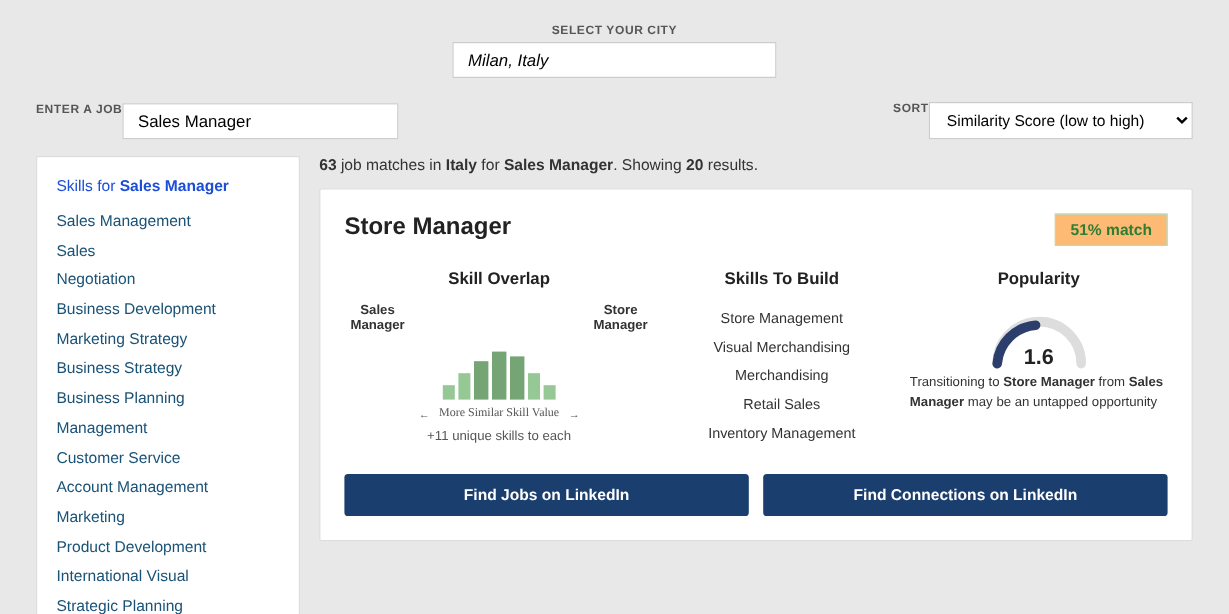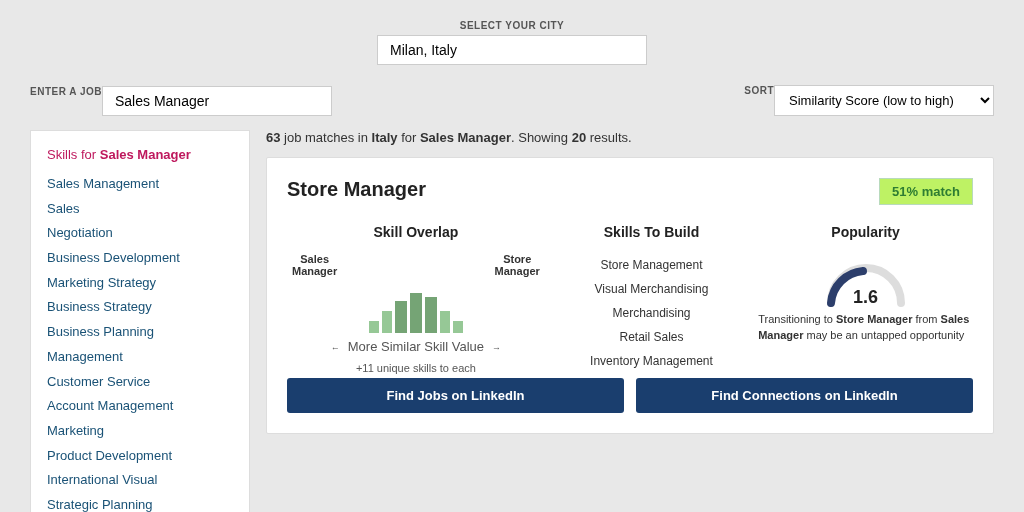--- a/index.html
+++ b/index.html
@@ -31,20 +31,21 @@
       margin-bottom: 4px;
       text-transform: uppercase;
     }
     .city-input {
       border: 1px solid #ccc;
       padding: 6px 12px;
       width: 270px;
       font-size: 14px;
       background: white;
       outline: none;
+      font-style: italic;
     }
     .job-sort-row {
       display: flex;
       justify-content: space-between;
       align-items: flex-end;
       margin-bottom: 14px;
     }
     .job-section {
       display: flex;
     }
@@ -94,21 +95,21 @@
       width: 220px;
       min-width: 220px;
       padding: 16px;
       border: 1px solid #ddd;
       flex-shrink: 0;
     }
     .sidebar-title {
       font-size: 13px;
       font-weight: normal;
       margin-bottom: 10px;
-      color: #be185d;
+      color: #1d4ed8;
     }
     .sidebar-title strong {
       font-weight: bold;
     }
     .skill-item {
       color: #1a5276;
       font-size: 13px;
       line-height: 1.9;
       cursor: pointer;
     }
@@ -134,21 +135,21 @@
       justify-content: space-between;
       align-items: flex-start;
       margin-bottom: 18px;
     }
     .card-title {
       font-size: 20px;
       font-weight: bold;
       color: #222;
     }
     .match-badge {
-      background: #bef264;
+      background: #fdba74;
       color: #2e7d32;
       font-size: 13px;
       font-weight: bold;
       padding: 5px 12px;
       border: 1px solid #b8dabc;
     }
     .card-columns {
       display: flex;
       gap: 10px;
     }
@@ -220,21 +221,21 @@
       color: #333;
       text-align: left;
       line-height: 1.4;
     }
     .popularity-text strong {
       font-weight: bold;
     }
     .card-buttons {
       display: flex;
       gap: 12px;
-      margin-top: 4px;
+      margin-top: 22px;
     }
     .btn-linkedin {
       background: #1a3e6e;
       color: white;
       border: none;
       padding: 10px 20px;
       font-size: 13px;
       font-weight: bold;
       cursor: pointer;
       border-radius: 3px;
@@ -245,22 +246,23 @@
       align-items: center;
       justify-content: center;
       gap: 4px;
       margin-top: 2px;
     }
     .axis-arrow {
       font-size: 9px;
       color: #555;
     }
     .axis-text {
-      font-size: 13px;
-      color: #555;
+      font-size: 10px;
+      color: #555;
+      font-family: Liberation Serif, serif;
     }
     .axis-line {
       flex: 1;
       height: 1px;
       background: #999;
       max-width: 70px;
     }
   </style>
 </head>
 <body>

